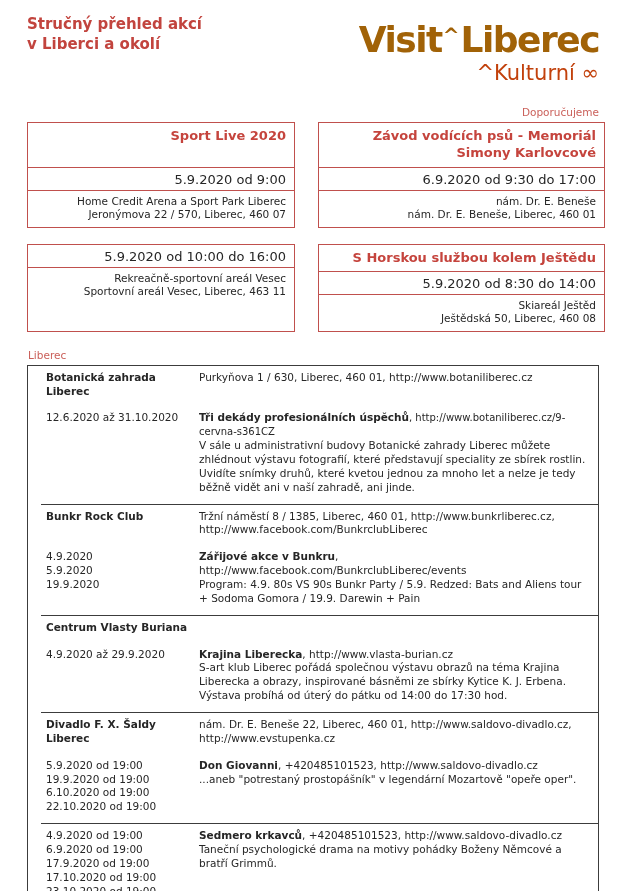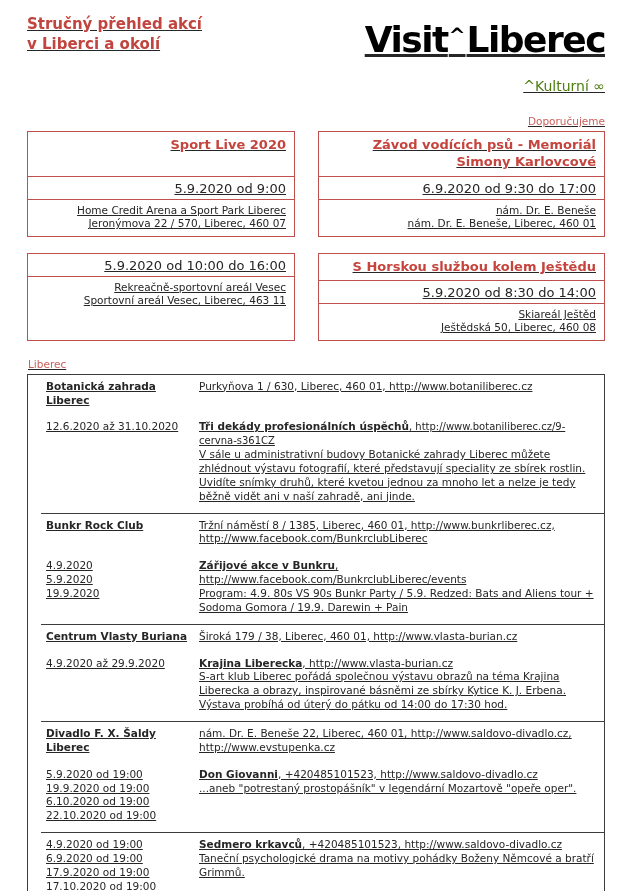--- a/index.html
+++ b/index.html
@@ -1,30 +1,30 @@
 <!DOCTYPE html>
 <html lang="cs"><head>
 <meta charset="utf-8">
 <style>
   html,body{margin:0;padding:0;background:#ffffff;}
   .page{
     width:626px;height:891px;box-sizing:border-box;
-    padding:14px 21px 16px 27px;
+    padding:14px 27px 16px 27px;
     display:flex;flex-direction:column;
     font-family:"DejaVu Sans",sans-serif;
-    color:#262626;background:#fff;overflow:hidden;text-decoration:underline;
+    color:#262626;background:#fff;overflow:hidden;
   }
   
   .header{display:flex;justify-content:space-between;align-items:flex-start;}
   .doc-title{color:#c2443e;font-size:15px;line-height:1.34;}
   .doc-title .tl-bold{font-weight:bold;}
   .logo{ text-align:right;margin-top:8px;}
-  .logo-main{color:#000000;font-weight:bold;font-size:36px;line-height:1;letter-spacing:-1.5px;white-space:nowrap;}
+  .logo-main{color:#a16207;font-weight:bold;font-size:36px;line-height:1;letter-spacing:-1.5px;white-space:nowrap;}
   .logo-caret{font-size:20px;vertical-align:10px;letter-spacing:0;padding:0 1px;}
-  .logo-sub{color:#4d7c0f;font-size:14px;margin-top:20px;letter-spacing:0;}
+  .logo-sub{color:#c2410c;font-size:21px;margin-top:3px;letter-spacing:0;}
   
   .sec-label{color:#ca5f59;font-size:10.5px;margin:0 0 4px 1px;}
   
   .rec{margin-top:21px;text-align:right;}
   .boxes{display:grid;grid-template-columns:268px 287px;column-gap:23px;row-gap:16px;}
   .box{border:1px solid #c0504d;background:#fff;}
   .box-title{color:#c5443d;font-weight:bold;font-size:13px;line-height:1.3;
              padding:5px 8px 4px;border-bottom:1px solid #c0504d;}
   .box.tall .box-title{min-height:35px;}
   .box-date{font-size:13px;padding:4px 8px 3px;border-bottom:1px solid #c0504d;}
@@ -134,21 +134,20 @@
           <div class="rcell">
             <div><span class="event-title">Zářijové akce v Bunkru</span><span>, http://www.facebook.com/BunkrclubLiberec/events</span></div>
             <div>Program: 4.9. 80s VS 90s Bunkr Party / 5.9. Redzed: Bats and Aliens tour + Sodoma Gomora / 19.9. Darewin + Pain</div>
           </div>
         </div>
       </div>
 
       <div class="erow">
         <div class="eline">
           <div class="lcell venue-name">Centrum Vlasty Buriana</div>
-          <div class="rcell">Široká 179 / 38, Liberec, 460 01, http://www.vlasta-burian.cz</div>
         </div>
         <div class="eline event">
           <div class="lcell">
             <div>4.9.2020 až 29.9.2020</div>
           </div>
           <div class="rcell">
             <div><span class="event-title">Krajina Liberecka</span><span>, http://www.vlasta-burian.cz</span></div>
             <div>S-art klub Liberec pořádá společnou výstavu obrazů na téma Krajina Liberecka a obrazy, inspirované básněmi ze sbírky Kytice K. J. Erbena. Výstava probíhá od úterý do pátku od 14:00 do 17:30 hod.</div>
           </div>
         </div>

